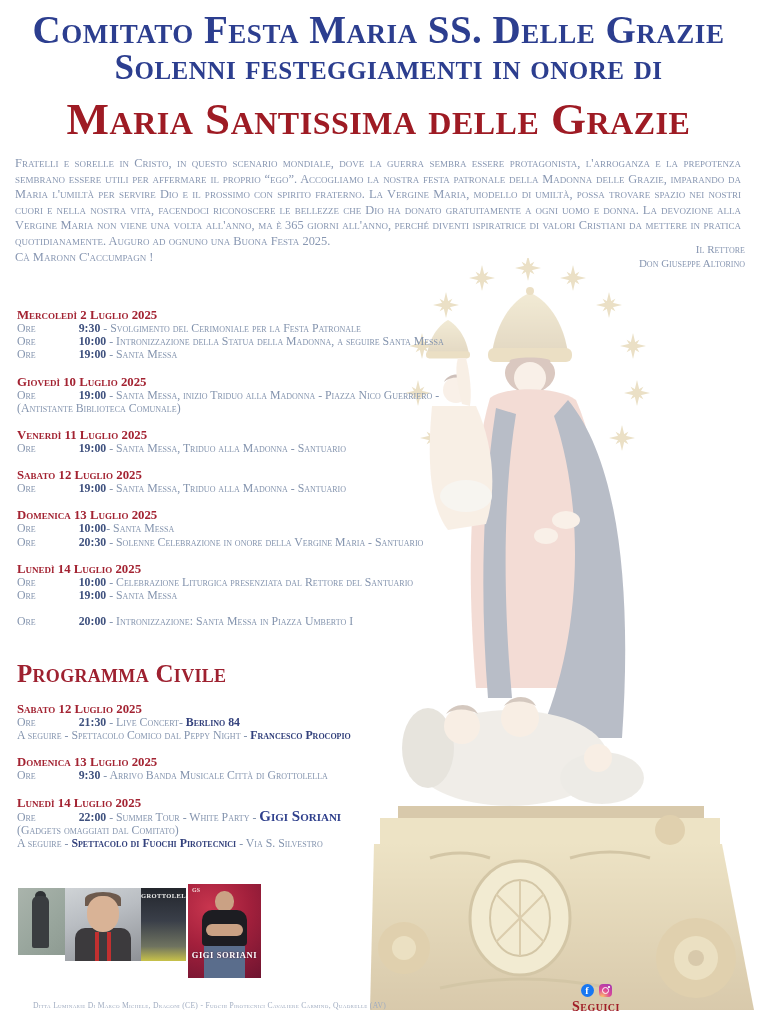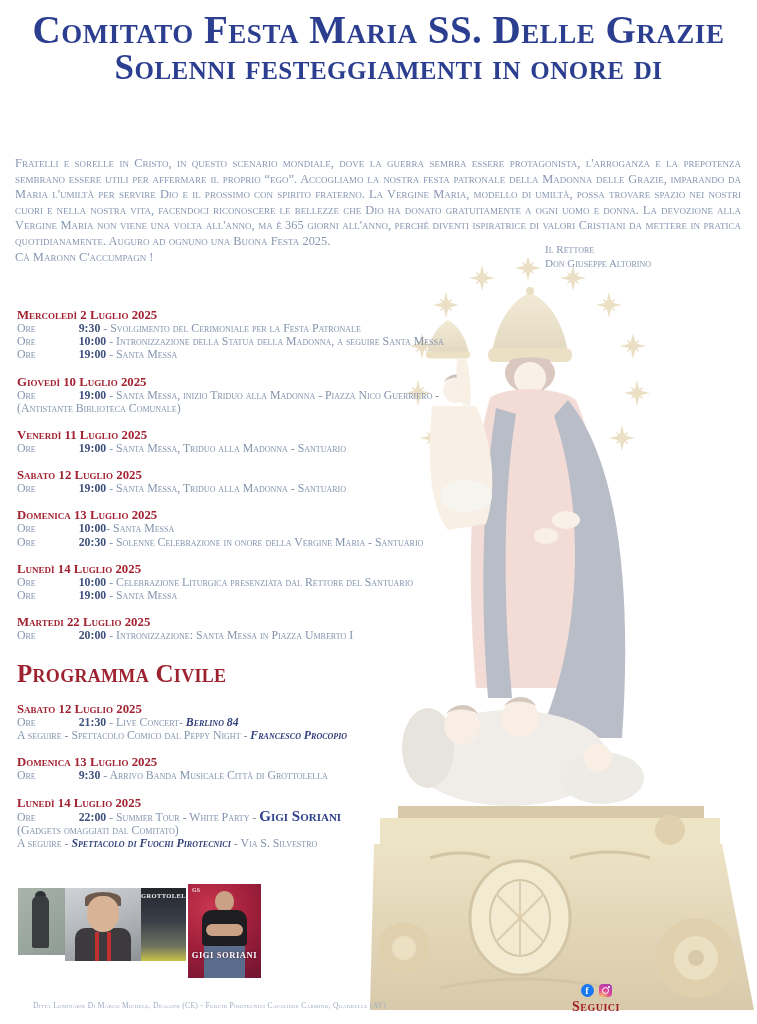--- a/index.html
+++ b/index.html
@@ -11,31 +11,31 @@
   }
   
   .hdr{position:absolute;left:0;top:10px;width:757px;text-align:center;z-index:2;}
   .hdr .h-blue1{font-size:39px;font-weight:bold;color:#2c3e8f;letter-spacing:.5px;line-height:1.0;}
   .hdr .h-blue2{font-size:35px;font-weight:bold;color:#2c3e8f;letter-spacing:.5px;line-height:1.1;margin-left:20px;}
   .hdr .h-red{font-size:45px;font-weight:bold;color:#9e1b24;letter-spacing:.5px;line-height:1.05;margin-top:8px;}
   
   .intro{position:absolute;left:15px;top:156px;width:726px;z-index:2;
     color:#8897b2;font-size:12.4px;line-height:15.6px;text-align:justify;}
   .intro .dialect{text-align:left;margin-top:0;}
-  .signature{position:absolute;left:545px;top:243px;width:200px;text-align:left;
+  .signature{position:absolute;left:545px;top:243px;width:200px;text-align:right;
     color:#8897b2;font-size:11px;line-height:13.5px;z-index:2;}
   
   .prog{position:absolute;left:17px;z-index:2;width:470px;}
   .prog-heading{font-size:25px;font-weight:bold;color:#9e2130;letter-spacing:.3px;margin:0 0 14px 0;}
   .prog-section{margin-bottom:13px;}
   .prog-date{color:#a32332;font-weight:bold;font-size:12.8px;line-height:14px;}
   .prog-line{font-size:11.8px;line-height:13.2px;}
   .seg-p{color:#8494ae;}
   .seg-t{color:#3f517e;font-weight:bold;padding-left:40px;}
-  .seg-b{color:#33417c;font-weight:bold;font-style:italic;}
+  .seg-b{color:#33417c;font-weight:bold;}
   .seg-B{color:#2e3f8c;font-weight:bold;font-size:15px;}
   .seg-r{color:#a32332;font-weight:bold;}
   #prog-religious{top:308px;}
   #prog-civil{top:660px;}
   
   .statue{position:absolute;left:370px;top:258px;width:387px;height:762px;z-index:1;}
   
   .photo{position:absolute;overflow:hidden;z-index:2;}
   #photo1{left:18px;top:888px;width:47px;height:67px;
     background:linear-gradient(135deg,#aab4ac 0%,#9aa79e 55%,#8e9b92 100%);}
@@ -162,20 +162,21 @@
       <circle cx="300" cy="572" r="15" fill="#c3a35f"></circle>
       <circle cx="34" cy="690" r="26" fill="#c3a35f"></circle>
       <circle cx="34" cy="690" r="12" fill="#d9c386"></circle>
       <path d="M60,600 Q90,590 120,600 M200,600 Q240,588 280,600 M70,730 Q150,712 240,730" stroke="#a98f50" stroke-width="3" fill="none"></path>
     </g>
   </svg>
 
   <header class="hdr">
     <div class="h-blue1">Comitato Festa Maria SS. Delle Grazie</div>
     <div class="h-blue2">Solenni festeggiamenti in onore di</div>
+    <div class="h-red">Maria Santissima delle Grazie</div>
   </header>
 
   <div class="intro">
     <span>Fratelli e sorelle in Cristo, in questo scenario mondiale, dove la guerra sembra essere protagonista, l'arroganza e la prepotenza sembrano essere utili per affermare il proprio “ego”. Accogliamo la nostra festa patronale della Madonna delle Grazie, imparando da Maria l'umiltà per servire Dio e il prossimo con spirito fraterno. La Vergine Maria, modello di umiltà, possa trovare spazio nei nostri cuori e nella nostra vita, facendoci riconoscere le bellezze che Dio ha donato gratuitamente a ogni uomo e donna. La devozione alla Vergine Maria non viene una volta all'anno, ma è 365 giorni all'anno, perché diventi ispiratrice di valori Cristiani da mettere in pratica quotidianamente. Auguro ad ognuno una Buona Festa 2025.</span>
     <div class="dialect">Cà Maronn C'accumpagn !</div>
   </div>
   <div class="signature">
     <div>Il Rettore</div>
     <div>Don Giuseppe Altorino</div>
   </div>
@@ -205,21 +206,20 @@
           <div class="prog-date">Domenica 13 Luglio 2025</div>
           <div class="prog-line"><span class="seg-p">Ore </span><span class="seg-t">10:00</span><span class="seg-p">- Santa Messa</span></div>
           <div class="prog-line"><span class="seg-p">Ore </span><span class="seg-t">20:30</span><span class="seg-p"> - Solenne Celebrazione in onore della Vergine Maria - Santuario</span></div>
         </div>
         <div class="prog-section">
           <div class="prog-date">Lunedì 14 Luglio 2025</div>
           <div class="prog-line"><span class="seg-p">Ore </span><span class="seg-t">10:00</span><span class="seg-p"> - Celebrazione Liturgica presenziata dal Rettore del Santuario</span></div>
           <div class="prog-line"><span class="seg-p">Ore </span><span class="seg-t">19:00</span><span class="seg-p"> - Santa Messa</span></div>
         </div>
         <div class="prog-section">
-          <div class="prog-date">Martedi 22 Luglio 2025</div>
           <div class="prog-line"><span class="seg-p">Ore </span><span class="seg-t">20:00</span><span class="seg-p"> - Intronizzazione: Santa Messa in Piazza Umberto I</span></div>
         </div>
       </div>
   </section>
 
   <section class="prog" id="prog-civil">
     <h2 class="prog-heading">Programma Civile</h2>
     <div>
         <div class="prog-section">
           <div class="prog-date">Sabato 12 Luglio 2025</div>

